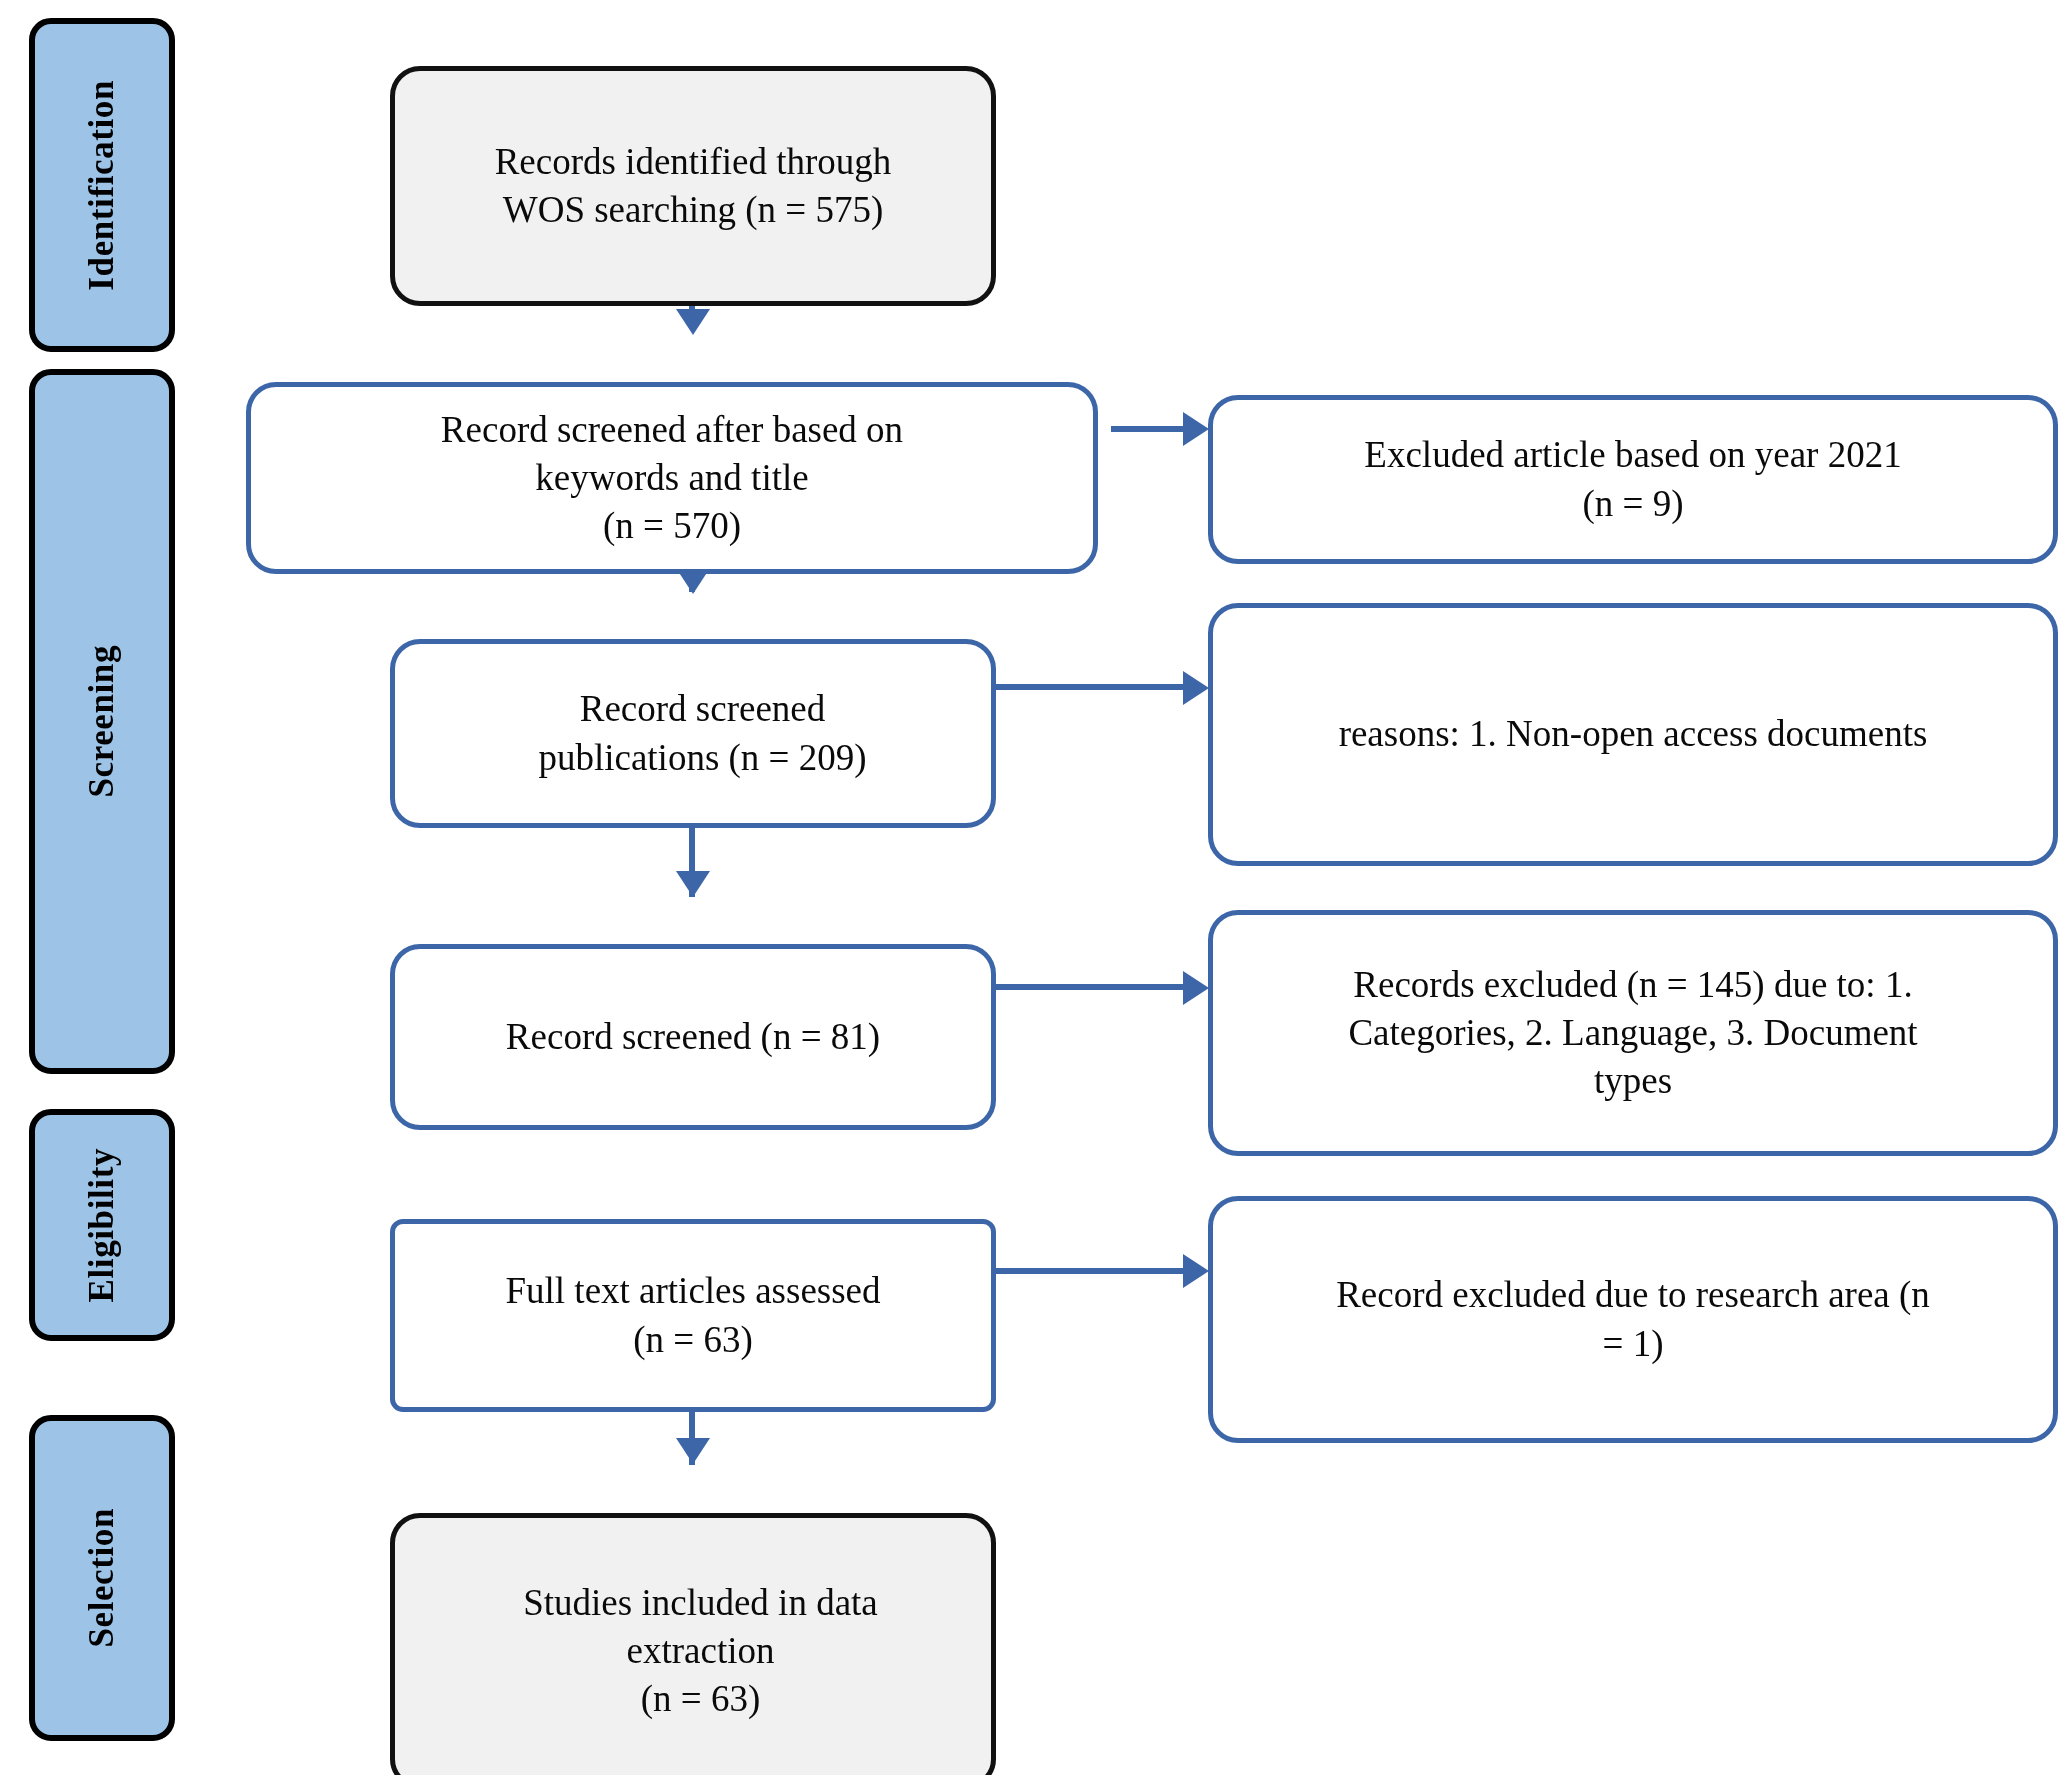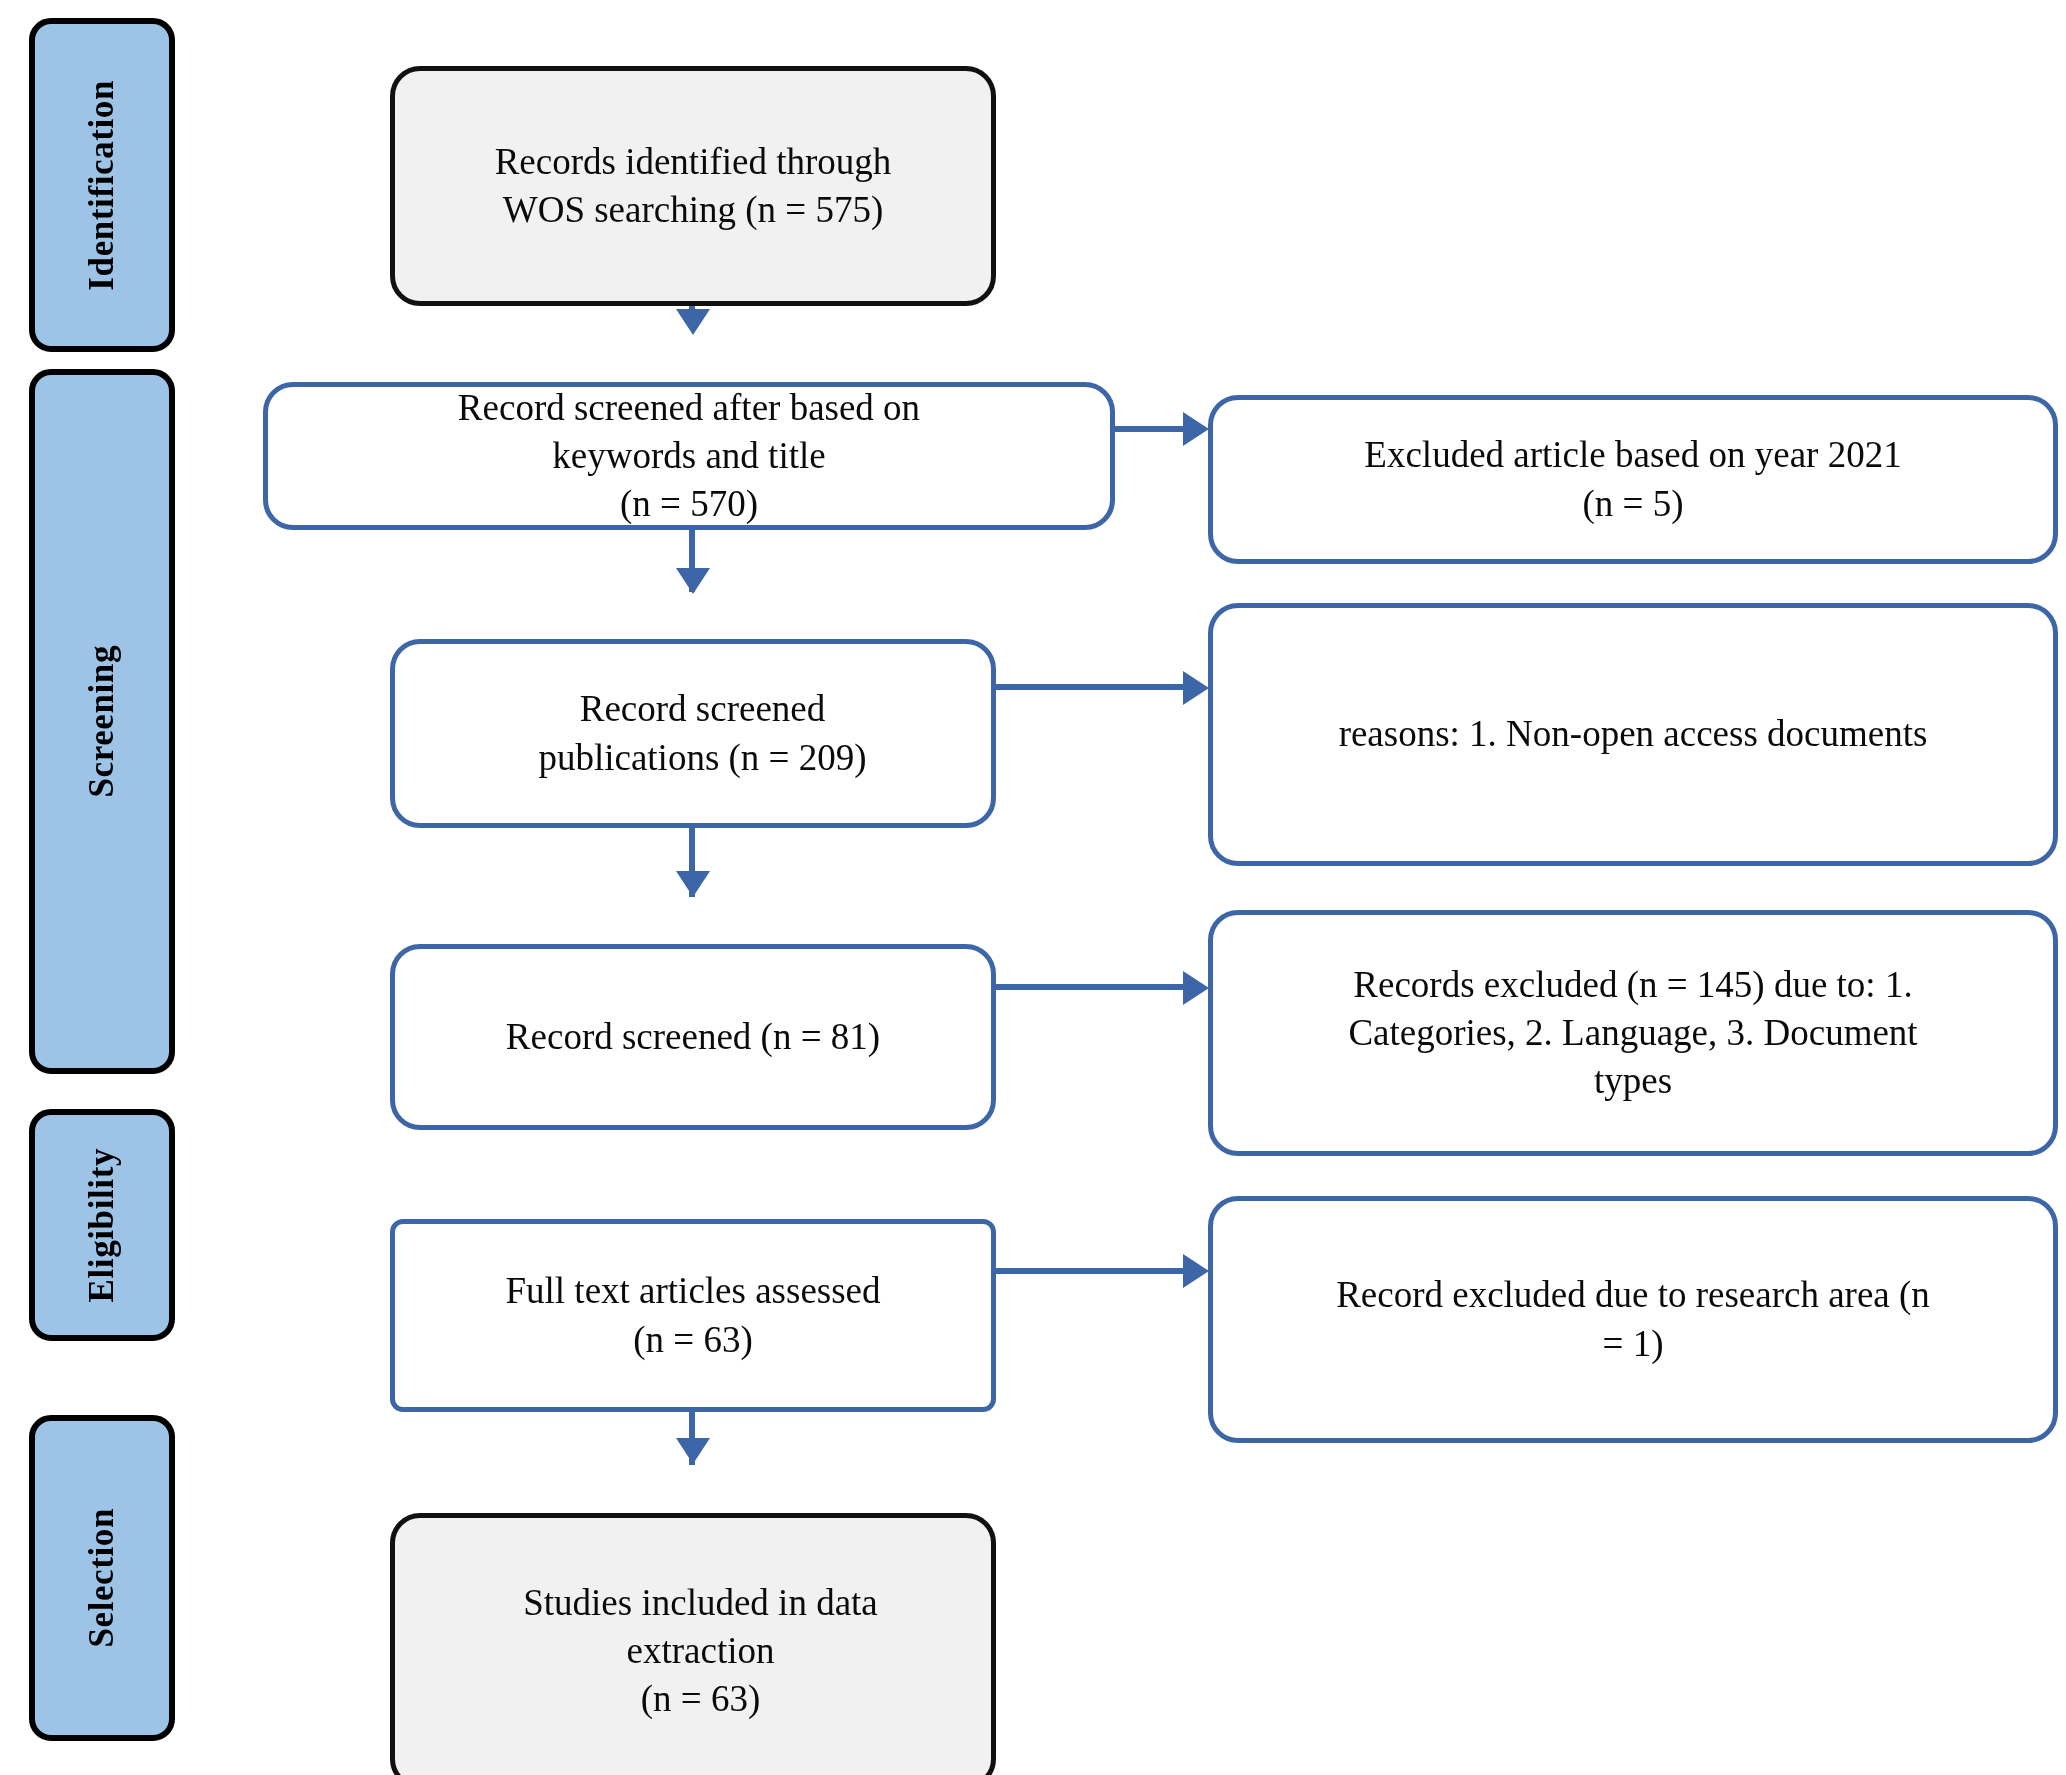--- a/index.html
+++ b/index.html
@@ -110,32 +110,32 @@
   <div class="vline" style="left:689px;top:1363px;width:6.4px;height:102px;"></div>
   <div class="arrow-down" style="left:676px;top:1438px;"></div>
 
   <div class="node dark" style="left:390px;top:18px;width:606px;height:240px;">
     <div class="txt">
       <div>Records identified through</div>
       <div>WOS searching (n = 575)</div>
     </div>
   </div>
 
-  <div class="node blue" style="left:263px;top:334px;width:852px;height:148px;">
+  <div class="node blue" style="left:246px;top:334px;width:852px;height:192px;">
     <div class="txt">
       <div>Record screened after based on</div>
       <div>keywords and title</div>
       <div>(n = 570)</div>
     </div>
   </div>
 
   <div class="node blue" style="left:1208px;top:347px;width:850px;height:169px;">
     <div class="txt">
       <div>Excluded article based on year 2021</div>
-      <div>(n = 5)</div>
+      <div>(n = 9)</div>
     </div>
   </div>
 
   <div class="node blue" style="left:390px;top:591px;width:606px;height:189px;padding-left:36px;">
     <div class="txt">
       <div>Record screened</div>
       <div>publications (n = 209)</div>
     </div>
   </div>
 

